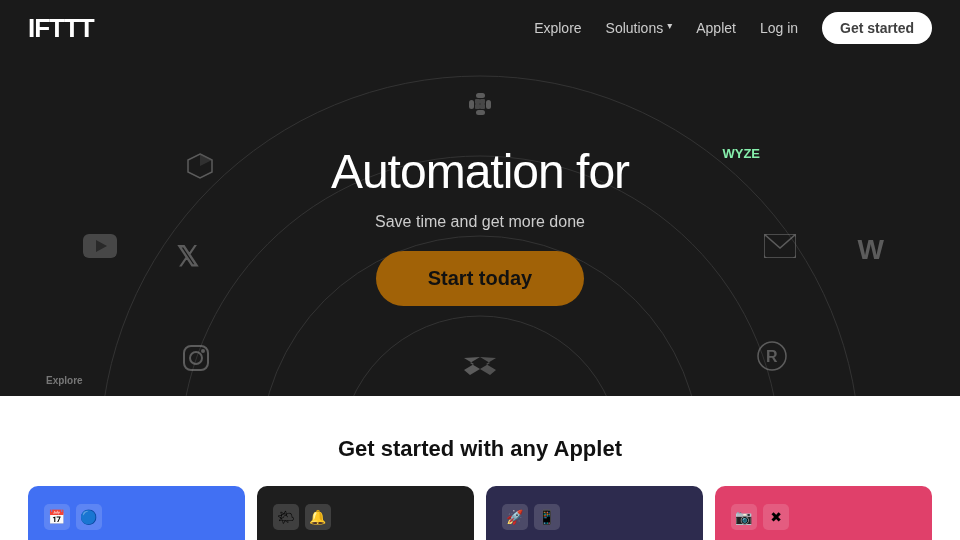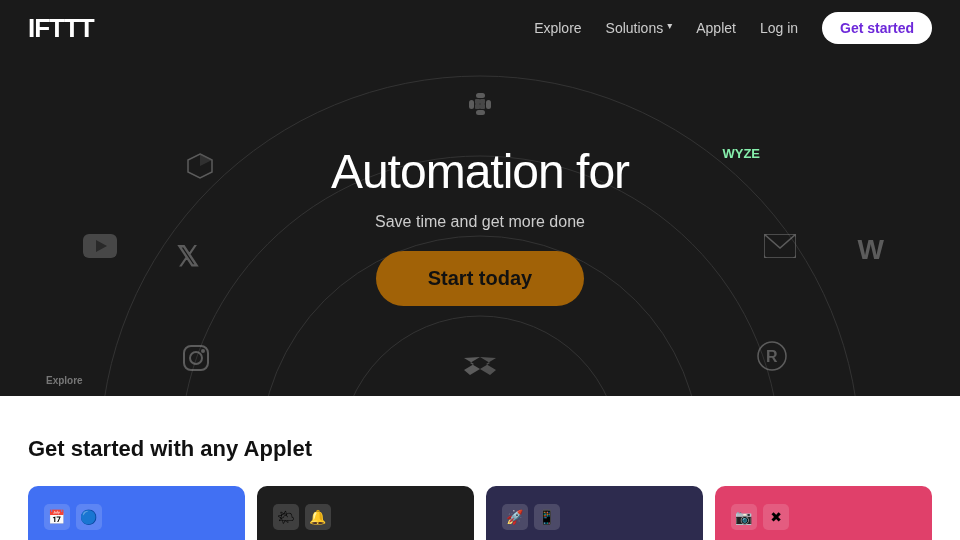--- a/index.html
+++ b/index.html
@@ -9,21 +9,21 @@
     nav {
       display: flex; align-items: center; justify-content: space-between;
       padding: 0 28px; height: 56px; background: #1a1a1a; position: relative; z-index: 10;
     }
     .nav-logo { color: #fff; font-size: 26px; font-weight: 900; letter-spacing: -1px; }
     .nav-right { display: flex; align-items: center; gap: 24px; }
     .nav-link { color: #ccc; font-size: 14px; font-weight: 500; cursor: pointer; text-decoration: none; }
     .nav-solutions { display: flex; gap: 4px; }
     .nav-solutions .chevron { font-size: 10px; }
     .btn-get-started {
-      background: #fff; color: #6d28d9; border: none; border-radius: 24px;
+      background: #fff; color: #404040; border: none; border-radius: 24px;
       padding: 8px 18px; font-size: 14px; font-weight: 600; cursor: pointer;
     }
 
     
     .hero {
       position: relative; background: #1a1a1a; height: 340px; overflow: hidden;
       display: flex; flex-direction: column; align-items: center; justify-content: center;
       text-align: center;
     }
 
@@ -70,21 +70,21 @@
     }
     .hero-subtitle { color: #ccc; font-size: 16px; margin-bottom: 20px; font-weight: 400; }
     .btn-start {
       background: #a16207; color: #111; border: none; border-radius: 40px;
       padding: 16px 52px; font-size: 20px; font-weight: 700; cursor: pointer;
       display: inline-block;
     }
 
     
     .applet-section { background: #fff; padding: 40px 28px 28px; }
-    .applet-title { text-align: left; font-size: 22px; font-weight: 700; color: #111; margin-bottom: 24px; }
+    .applet-title { text-align: center; font-size: 22px; font-weight: 700; color: #111; margin-bottom: 24px; }
 
     .applet-grid { display: grid; grid-template-columns: repeat(4, 1fr); gap: 12px; }
     .applet-card {
       border-radius: 10px; padding: 18px 16px 20px; min-height: 140px;
       display: flex; flex-direction: column; cursor: pointer;
     }
     .card-blue { background: #4170f3; }
     .card-dark { background: #1e1e1e; }
     .card-purple { background: #2d2b4e; }
     .card-pink { background: #e0406a; }

